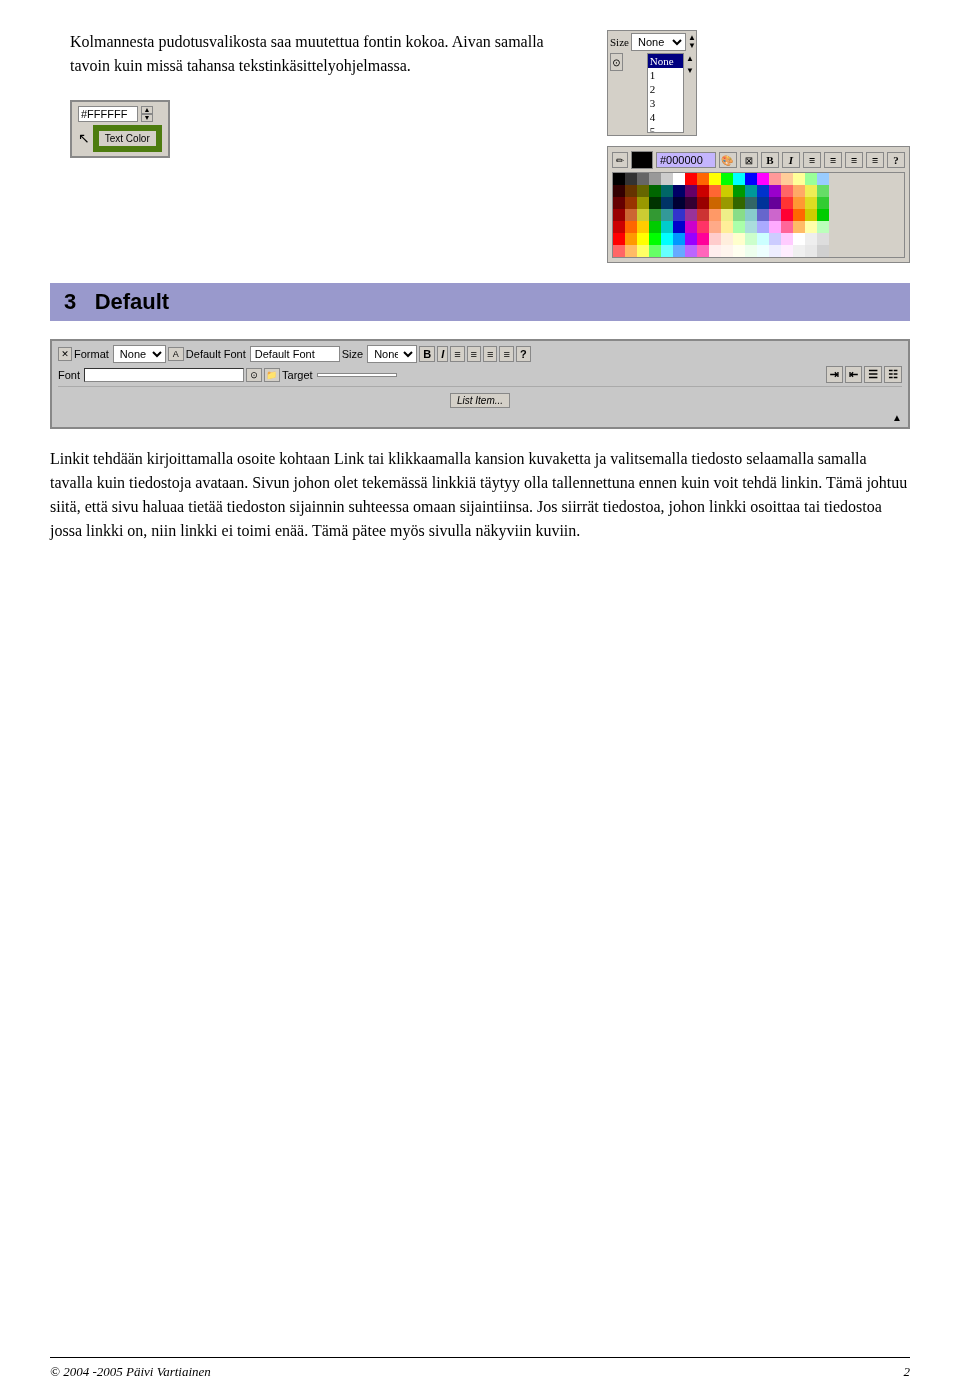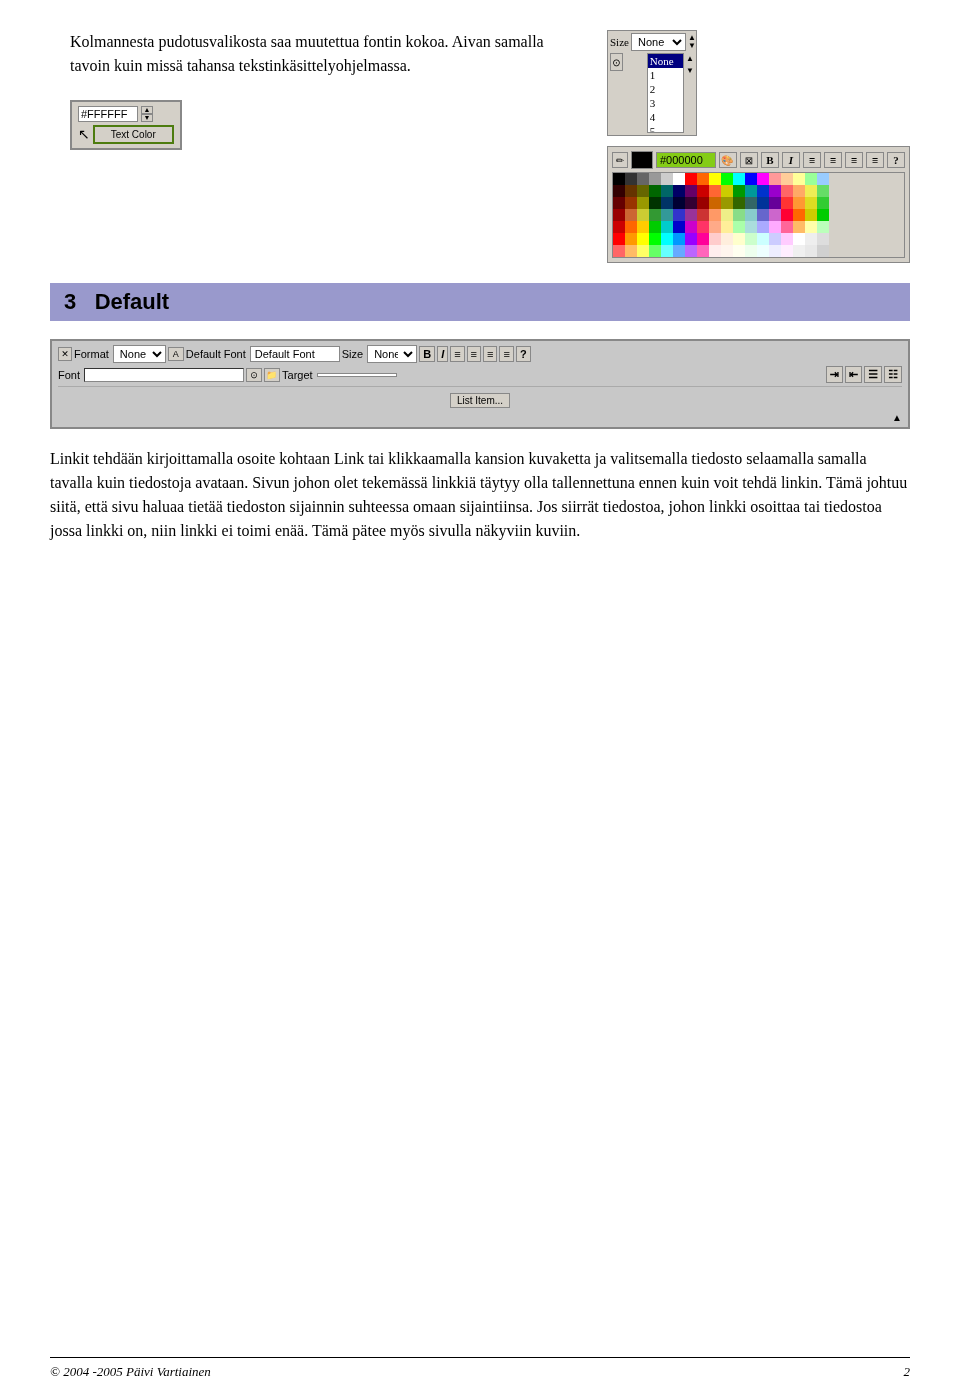--- a/index.html
+++ b/index.html
@@ -100,21 +100,21 @@
       font-size: 10px;
     }
     .color-swatch-black {
       width: 22px;
       height: 18px;
       background: #000000;
       border: 1px solid #888;
     }
     .color-hex {
       border: 1px solid #888;
-      background: #84cc16;
+      background: #c4b5fd;
       font-size: 11px;
       padding: 1px 3px;
       width: 60px;
     }
     .tb-btn {
       background: #d4d0c8;
       border: 1px solid #888;
       font-size: 11px;
       padding: 1px 4px;
       font-weight: bold;
@@ -173,24 +173,24 @@
     .tc-label-row {
       display: flex;
       align-items: center;
       gap: 3px;
     }
     .tc-cursor {
       font-size: 14px;
       line-height: 1;
     }
     .tc-btn {
-      border: 2px solid #4d7c0f;
+      border: 6px solid #4d7c0f;
       background: #d4d0c8;
       font-size: 10px;
-      padding: 2px 16px;
+      padding: 2px 6px;
       cursor: pointer;
     }
 
     
     .section-heading {
       background: #9999cc;
       color: #000000;
       font-size: 22px;
       font-weight: bold;
       padding: 6px 14px;
@@ -237,20 +237,21 @@
       font-size: 11px;
       padding: 1px 3px;
       font-weight: bold;
     }
     .ts-btnit { font-style: italic; }
     .ts-listitem-btn {
       border: 1px solid #888;
       background: #d4d0c8;
       font-size: 10px;
       padding: 1px 6px;
+      font-style: italic;
     }
     .ts-row2 {
       margin-top: 3px;
     }
     .ts-divider {
       width: 100%;
       height: 1px;
       background: #aaa;
       margin: 2px 0;
     }

